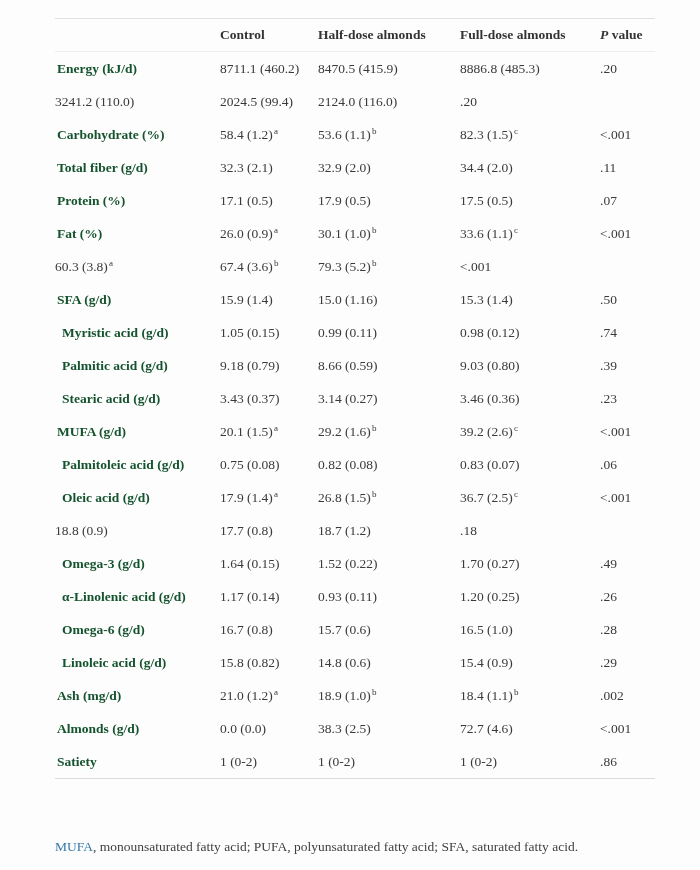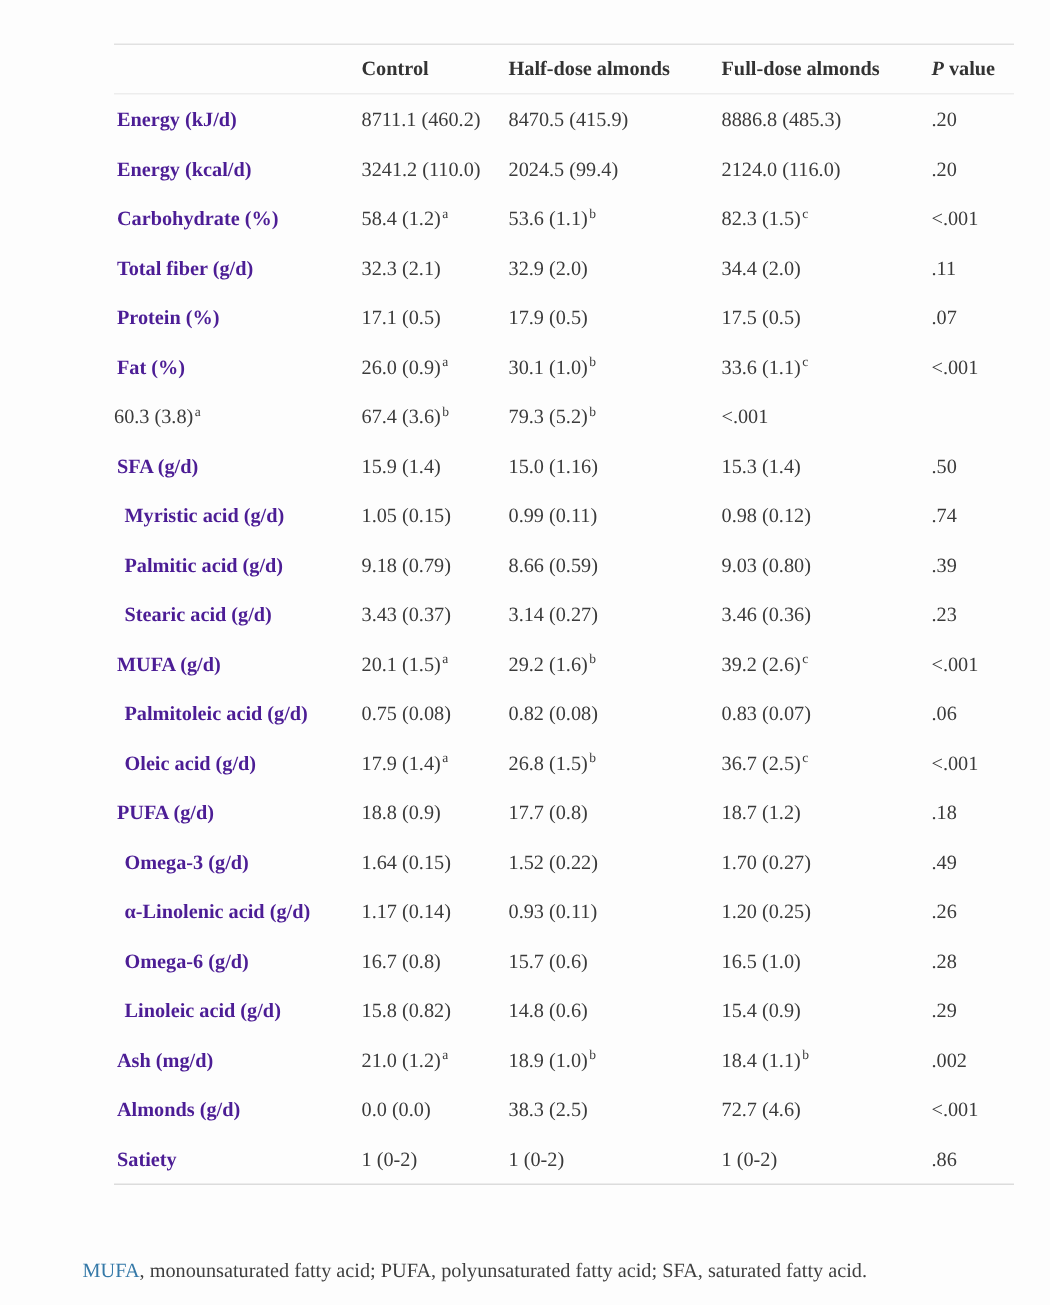--- a/index.html
+++ b/index.html
@@ -6,40 +6,39 @@
   body {
     width:700px; height:870px;
     background:#fdfdfd;
     font-family:"Liberation Serif", serif;
     color:#333;
     -webkit-font-smoothing:antialiased;
   }
   .page { position:relative; width:700px; height:870px; overflow:hidden; }
 
   .table-wrap {
-    position:absolute; left:55px; top:29px; width:600px;
+    position:absolute; left:55px; top:18px; width:600px;
     border-top:1px solid #e1e1e1;
-    margin-left:21px;
   }
   .grid-row {
     display:grid;
     grid-template-columns:165px 98px 142px 140px 55px;
     align-items:center;
     font-size:13.5px;
   }
   .thead {
     height:32px;
     border-bottom:1px solid #ededed;
     font-weight:bold;
     color:#333;
   }
   .tbody { border-bottom:1px solid #dcdcdc; }
   .tr { height:33px; }
   .td { white-space:nowrap; overflow:visible; }
-  .label { font-weight:bold; padding-left:2px; color:#4c1d95; }
+  .label { font-weight:bold; padding-left:2px; color:#14532d; }
   .tr.indent .label { padding-left:7px; }
   .val { color:#3a3a3a; }
   sup.mark {
     font-size:9px;
     line-height:0;
     vertical-align:baseline;
     position:relative; top:-5px;
     margin-left:1px;
     color:#3a3a3a;
   }
@@ -69,21 +68,20 @@
     <div class="tbody" id="table-body">
   <div class="grid-row tr">
     <div class="td label lbl">Energy (kJ/d)</div>
     <div class="td cell"><span class="val">8711.1 (460.2)</span><sup class="mark sup"></sup></div>
     <div class="td cell"><span class="val">8470.5 (415.9)</span><sup class="mark sup"></sup></div>
     <div class="td cell"><span class="val">8886.8 (485.3)</span><sup class="mark sup"></sup></div>
     <div class="td cell"><span class="val">.20</span><sup class="mark sup"></sup></div>
   </div>
 
   <div class="grid-row tr">
-    <div class="td label lbl">Energy (kcal/d)</div>
     <div class="td cell"><span class="val">3241.2 (110.0)</span><sup class="mark sup"></sup></div>
     <div class="td cell"><span class="val">2024.5 (99.4)</span><sup class="mark sup"></sup></div>
     <div class="td cell"><span class="val">2124.0 (116.0)</span><sup class="mark sup"></sup></div>
     <div class="td cell"><span class="val">.20</span><sup class="mark sup"></sup></div>
   </div>
 
   <div class="grid-row tr">
     <div class="td label lbl">Carbohydrate (%)</div>
     <div class="td cell"><span class="val">58.4 (1.2)</span><sup class="mark sup">a</sup></div>
     <div class="td cell"><span class="val">53.6 (1.1)</span><sup class="mark sup">b</sup></div>
@@ -173,21 +171,20 @@
 
   <div class="grid-row tr indent">
     <div class="td label lbl">Oleic acid (g/d)</div>
     <div class="td cell"><span class="val">17.9 (1.4)</span><sup class="mark sup">a</sup></div>
     <div class="td cell"><span class="val">26.8 (1.5)</span><sup class="mark sup">b</sup></div>
     <div class="td cell"><span class="val">36.7 (2.5)</span><sup class="mark sup">c</sup></div>
     <div class="td cell"><span class="val">&lt;.001</span><sup class="mark sup"></sup></div>
   </div>
 
   <div class="grid-row tr">
-    <div class="td label lbl">PUFA (g/d)</div>
     <div class="td cell"><span class="val">18.8 (0.9)</span><sup class="mark sup"></sup></div>
     <div class="td cell"><span class="val">17.7 (0.8)</span><sup class="mark sup"></sup></div>
     <div class="td cell"><span class="val">18.7 (1.2)</span><sup class="mark sup"></sup></div>
     <div class="td cell"><span class="val">.18</span><sup class="mark sup"></sup></div>
   </div>
 
   <div class="grid-row tr indent">
     <div class="td label lbl">Omega-3 (g/d)</div>
     <div class="td cell"><span class="val">1.64 (0.15)</span><sup class="mark sup"></sup></div>
     <div class="td cell"><span class="val">1.52 (0.22)</span><sup class="mark sup"></sup></div>

